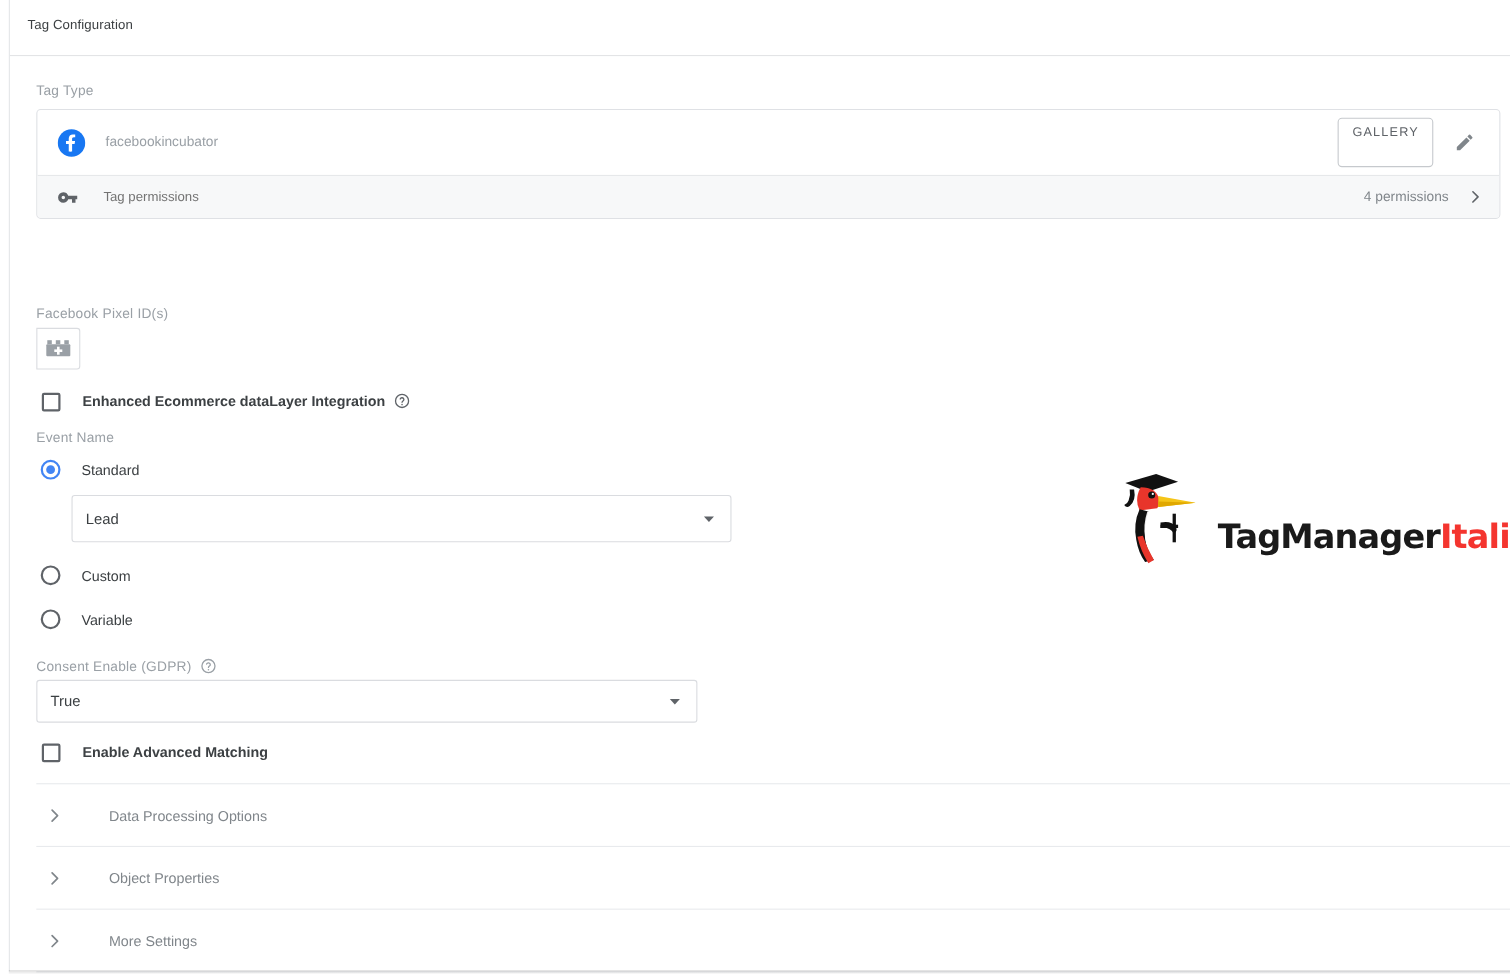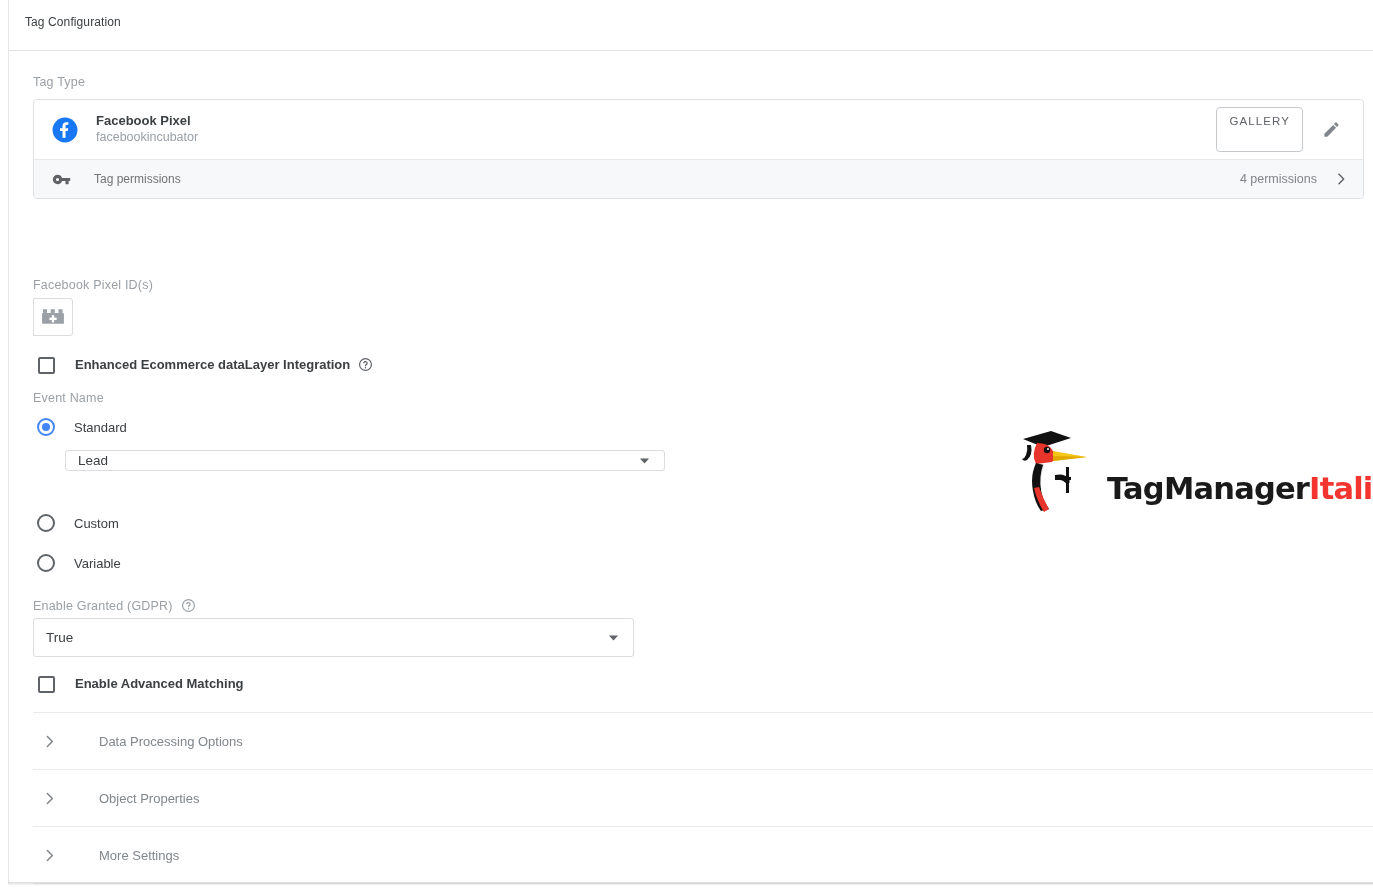--- a/index.html
+++ b/index.html
@@ -230,21 +230,21 @@
     font-size: 13.5px;
     color: #3c4043;
     padding-left: 12px;
   }
   .select-arrow {
     flex: 0 0 auto;
     margin-right: 14px;
     width: 12px; height: 12px;
     display: flex; align-items: center; justify-content: center;
   }
-  #event-select { left: 56px; top: 399px; width: 600px; height: 21px; }
+  #event-select { left: 56px; top: 399px; width: 600px; height: 43px; }
   #consent-select { left: 24px; top: 567px; width: 601px; height: 39px; }
 
   .consent-label { position: absolute; left: 24px; top: 547px; display: flex; align-items: center; }
 
   
   .accordion { position: absolute; left: 0; top: 661px; width: 100%; }
   .acc-item {
     position: relative;
     height: 56px;
     border-top: 1px solid #e8eaed;
@@ -295,21 +295,20 @@
 
       <div class="tagtype-card">
         <div class="tagtype-main">
           <span class="fb-icon">
             <svg viewBox="0 0 24 24" width="26" height="26">
               <circle cx="12" cy="12" r="11.5" fill="#1877f2"></circle>
               <path fill="#ffffff" d="M14.6 12.9l.4-2.6h-2.5V8.6c0-.72.35-1.42 1.48-1.42h1.14V4.96s-1.03-.18-2.02-.18c-2.06 0-3.41 1.25-3.41 3.51v1.99H7.4v2.62h2.29v6.33c.46.07.93.11 1.41.11s.95-.04 1.41-.11V12.9h2.09z"></path>
             </svg>
           </span>
           <div class="tagtype-text">
-            <div class="tagtype-name">Facebook Pixel</div>
             <div class="tagtype-vendor">facebookincubator</div>
           </div>
           <button class="gallery-btn">GALLERY</button>
           <span class="edit-btn">
             <svg viewBox="0 0 24 24" width="19" height="19" fill="#80868b">
               <path d="M3 17.25V21h3.75L17.81 9.94l-3.75-3.75L3 17.25zM20.71 7.04a1 1 0 000-1.41l-2.34-2.34a1 1 0 00-1.41 0l-1.83 1.83 3.75 3.75 1.83-1.83z"></path>
             </svg>
           </span>
         </div>
         <div class="perm-row">
@@ -374,21 +373,21 @@
         <span class="radio-outer"></span>
         <span class="radio-text">Custom</span>
       </div>
 
       <div class="radio-row" style="left:28px; top:503px;">
         <span class="radio-outer"></span>
         <span class="radio-text">Variable</span>
       </div>
 
       <div class="consent-label">
-        <span class="field-label">Enable Granted (GDPR)</span>
+        <span class="field-label">Consent Enable (GDPR)</span>
         <span class="help-icon">
           <svg viewBox="0 0 24 24" width="15" height="15" fill="none" stroke="#9aa0a6" stroke-width="1.9">
             <circle cx="12" cy="12" r="9.5"></circle>
             <path d="M9.3 9.1a2.8 2.8 0 015.4.9c0 1.9-2.7 2.2-2.7 4" stroke-linecap="round" fill="none"></path>
             <circle cx="12" cy="17.3" r="1.15" fill="#9aa0a6" stroke="none"></circle>
           </svg>
         </span>
       </div>
 
       <div class="select-box" id="consent-select">

